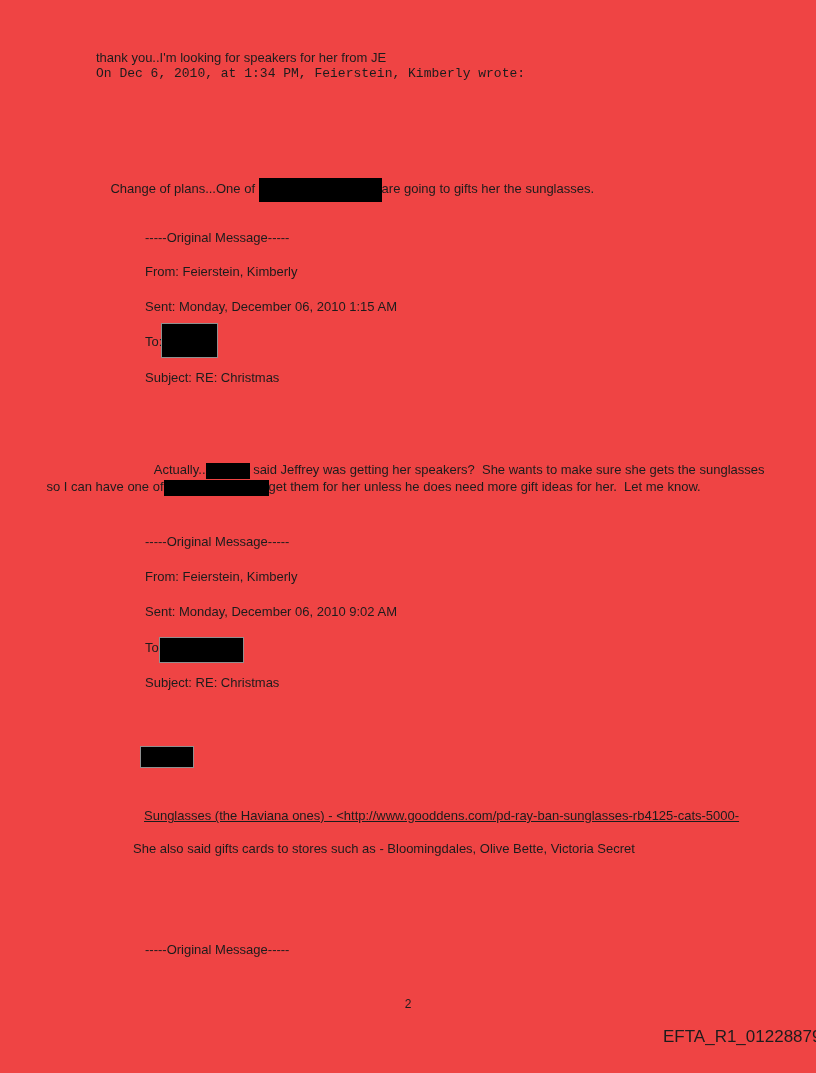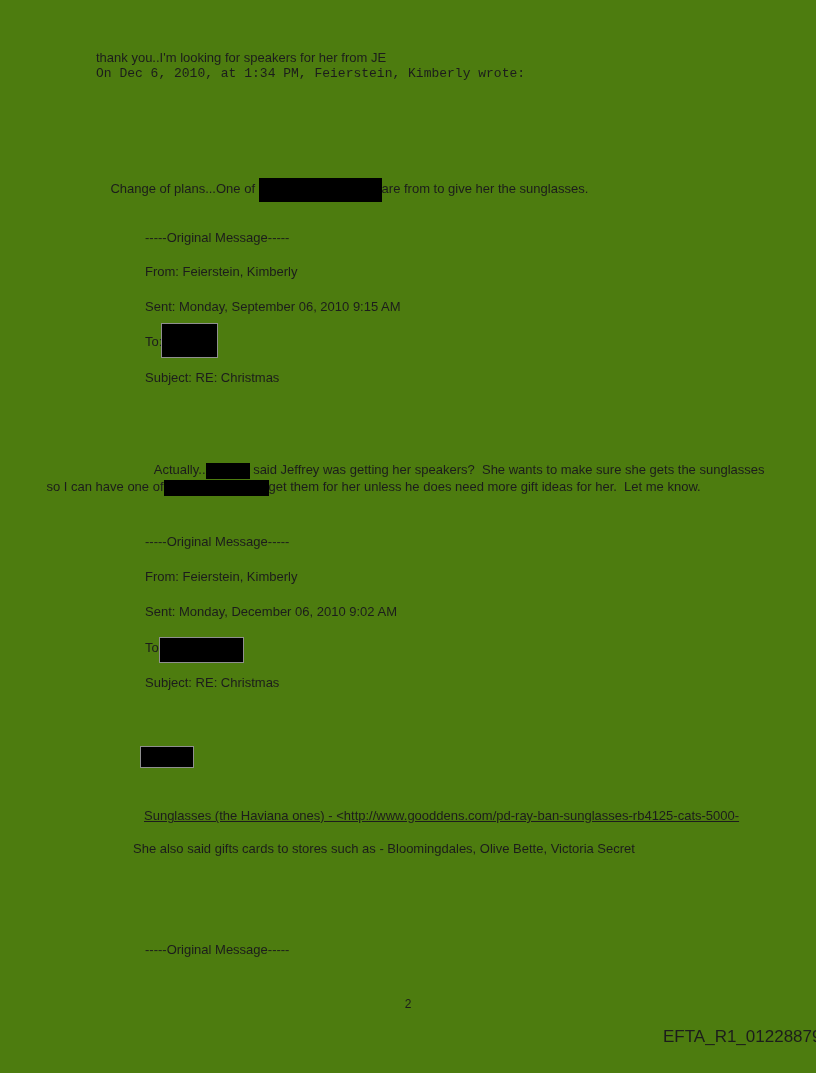--- a/index.html
+++ b/index.html
@@ -1,20 +1,20 @@
 <!DOCTYPE html>
 <html><head>
 <meta charset="utf-8">
 <style>
   html, body { margin: 0; padding: 0; background: #ffffff; }
   .page {
     position: relative;
     width: 816px;
     height: 1073px;
-    background: #4d7c0f;
+    background: #ef4444;
     font-family: "Liberation Sans", sans-serif;
     color: #1c1c1c;
     overflow: hidden;
   }
   .line {
     position: absolute;
     white-space: pre;
     font-size: 13px;
     line-height: 16px;
     color: #1c1c1c;
@@ -41,26 +41,26 @@
 </style>
 </head>
 <body>
 
 <div class="page">
 
   <div class="line" style="left:96px; top:50px;">thank you..I'm looking for speakers for her from JE</div>
   <div class="line" style="left:96px; top:66px;font-family:Liberation Mono, monospace;">On Dec 6, 2010, at 1:34 PM, Feierstein, Kimberly wrote:</div>
 
   <div class="line" style="left:96px; top:150px; line-height:26px;">
-    <span>Change of plans...One of </span><span class="redact-inline" style="width:123px; height:24px;"></span><span>are from to give her the sunglasses.</span>
+    <span>Change of plans...One of </span><span class="redact-inline" style="width:123px; height:24px;"></span><span>are going to gifts her the sunglasses.</span>
   </div>
 
   <div class="line" style="left:145px; top:230px;">-----Original Message-----</div>
   <div class="line" style="left:145px; top:264px;">From: Feierstein, Kimberly</div>
-  <div class="line" style="left:145px; top:299px;">Sent: Monday, September 06, 2010 9:15 AM</div>
+  <div class="line" style="left:145px; top:299px;">Sent: Monday, December 06, 2010 1:15 AM</div>
   <div class="line" style="left:145px; top:334px;">To:</div>
   <div class="redact-abs redact-bordered" style="left:161px; top:323px; width:57px; height:35px;"></div>
   <div class="line" style="left:145px; top:370px;">Subject: RE: Christmas</div>
 
   <div class="line" style="left:140px; top:444px; line-height:17px;">
     <span>Actually..</span><span class="redact-inline" style="width:44px; height:16px;"></span><span> said Jeffrey was getting her speakers?  She wants to make sure she gets the sunglasses</span>
   </div>
   <div class="line" style="left:32px; top:461px; line-height:17px;">
     <span>so I can have one of</span><span class="redact-inline" style="width:105px; height:16px;"></span><span>get them for her unless he does need more gift ideas for her.  Let me know.</span>
   </div>

